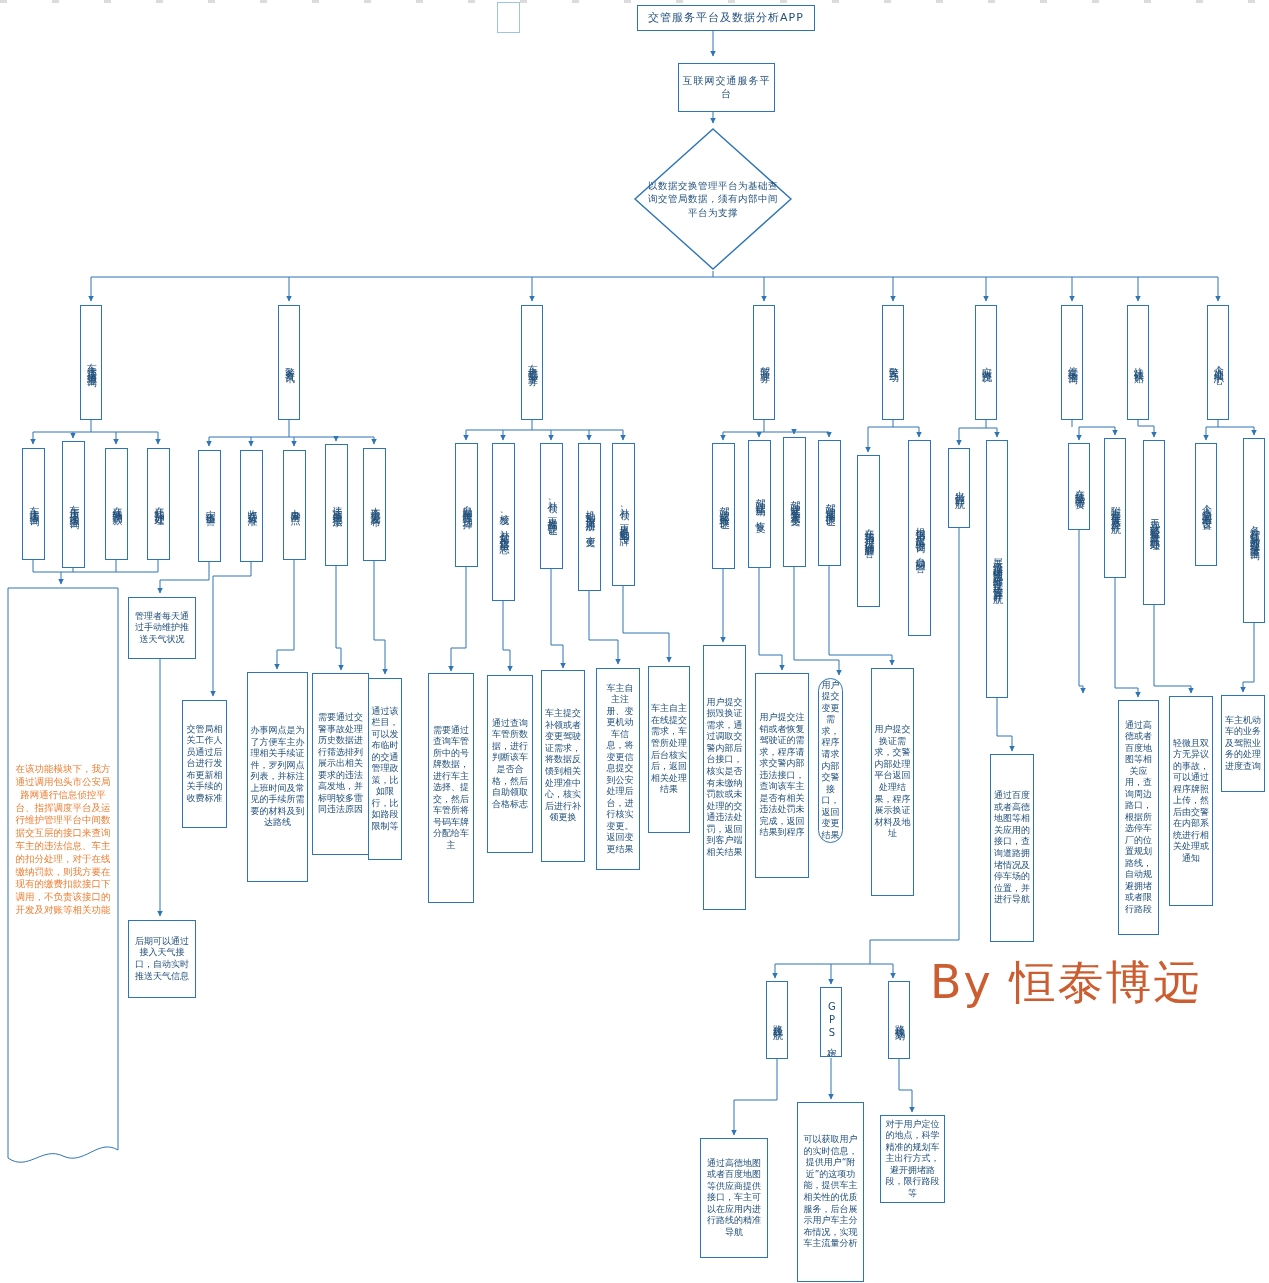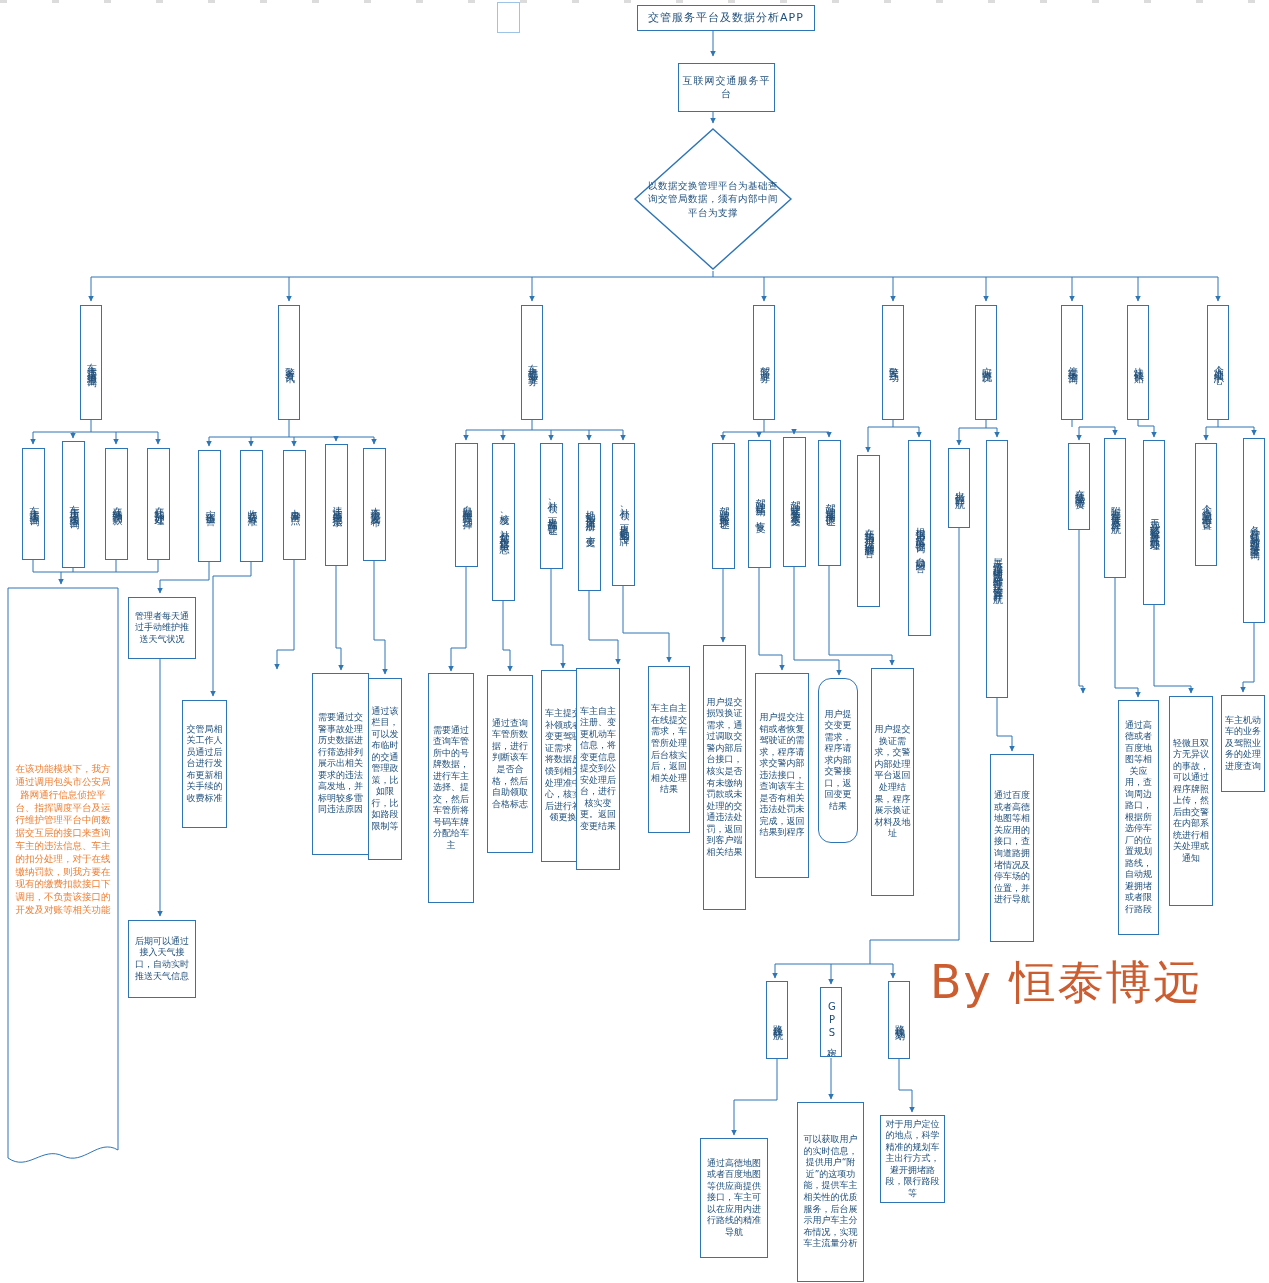--- a/index.html
+++ b/index.html
@@ -181,30 +181,31 @@
   <div class="box v" style="left:1143px;top:440px;width:22px;height:165px;">无异议的轻微事故在线处理</div>
 
   <div class="box v" style="left:1195px;top:443px;width:22px;height:123px;">个人信息的基本设置</div>
   <div class="box v" style="left:1243px;top:438px;width:22px;height:185px;">各种在线业务的处理进度查询</div>
 
   <div class="box free doc-text" style="left:12px;top:735px;width:102px;height:210px;">在该功能模块下，我方通过调用包头市公安局路网通行信息侦控平台、指挥调度平台及运行维护管理平台中间数据交互层的接口来查询车主的违法信息、车主的扣分处理，对于在线缴纳罚款，则我方要在现有的缴费扣款接口下调用，不负责该接口的开发及对账等相关功能</div>
 
   <div class="box note" style="left:128px;top:597px;width:68px;height:62px;">管理者每天通过手动维护推送天气状况</div>
   <div class="box note" style="left:128px;top:920px;width:68px;height:78px;">后期可以通过接入天气接口，自动实时推送天气信息</div>
   <div class="box note" style="left:182px;top:700px;width:45px;height:128px;">交管局相关工作人员通过后台进行发布更新相关手续的收费标准</div>
+  <div class="box note" style="left:247px;top:672px;width:61px;height:210px;">办事网点是为了方便车主办理相关手续证件，罗列网点列表，并标注上班时间及常见的手续所需要的材料及到达路线</div>
   <div class="box note" style="left:312px;top:673px;width:57px;height:182px;">需要通过交警事故处理历史数据进行筛选排列展示出相关要求的违法高发地，并标明较多雷同违法原因</div>
   <div class="box note" style="left:368px;top:678px;width:34px;height:182px;">通过该栏目，可以发布临时的交通管理政策，比如限行，比如路段限制等</div>
   <div class="box note" style="left:428px;top:673px;width:46px;height:230px;">需要通过查询车管所中的号牌数据，进行车主选择、提交，然后车管所将号码车牌分配给车主</div>
   <div class="box note" style="left:487px;top:675px;width:46px;height:178px;">通过查询车管所数据，进行判断该车是否合格，然后自助领取合格标志</div>
   <div class="box note" style="left:541px;top:670px;width:44px;height:192px;">车主提交补领或者变更驾驶证需求，将数据反馈到相关处理准中心，核实后进行补领更换</div>
-  <div class="box note" style="left:576px;top:668px;width:44px;height:202px;">车主自主注册、变更机动车信息，将变更信息提交到公安处理后台，进行核实变更。返回变更结果</div>
+  <div class="box note" style="left:596px;top:668px;width:44px;height:202px;padding-left:6px;">车主自主注册、变更机动车信息，将变更信息提交到公安处理后台，进行核实变更。返回变更结果</div>
   <div class="box note" style="left:648px;top:666px;width:42px;height:167px;">车主自主在线提交需求，车管所处理后台核实后，返回相关处理结果</div>
   <div class="box note" style="left:703px;top:645px;width:43px;height:265px;">用户提交损毁换证需求，通过调取交警内部后台接口，核实是否有未缴纳罚款或未处理的交通违法处罚，返回到客户端相关结果</div>
   <div class="box note" style="left:755px;top:673px;width:54px;height:205px;">用户提交注销或者恢复驾驶证的需求，程序请求交警内部违法接口，查询该车主是否有相关违法处罚未完成，返回结果到程序</div>
-  <div class="box note" style="left:818px;top:678px;width:40px;height:165px;border-radius:13px;">用户提交变更需求，程序请求内部交警接口，返回变更结果</div>
+  <div class="box note" style="left:818px;top:678px;width:25px;height:165px;border-radius:13px;">用户提交变更需求，程序请求内部交警接口，返回变更结果</div>
   <div class="box note" style="left:871px;top:668px;width:43px;height:228px;">用户提交换证需求，交警内部处理平台返回处理结果，程序展示换证材料及地址</div>
   <div class="box note" style="left:990px;top:754px;width:44px;height:188px;">通过百度或者高德地图等相关应用的接口，查询道路拥堵情况及停车场的位置，并进行导航</div>
   <div class="box note" style="left:1118px;top:700px;width:41px;height:235px;">通过高德或者百度地图等相关应用，查询周边路口，根据所选停车厂的位置规划路线，自动规避拥堵或者限行路段</div>
   <div class="box note" style="left:1169px;top:696px;width:44px;height:210px;">轻微且双方无异议的事故，可以通过程序牌照上传，然后由交警在内部系统进行相关处理或通知</div>
   <div class="box note" style="left:1221px;top:695px;width:44px;height:97px;">车主机动车的业务及驾照业务的处理进度查询</div>
 
   <div class="box v" style="left:766px;top:981px;width:22px;height:78px;">路线导航</div>
   <div class="box v" style="left:820px;top:987px;width:22px;height:70px;">GPS定位</div>
   <div class="box v" style="left:888px;top:981px;width:22px;height:78px;">路线规划</div>
 

